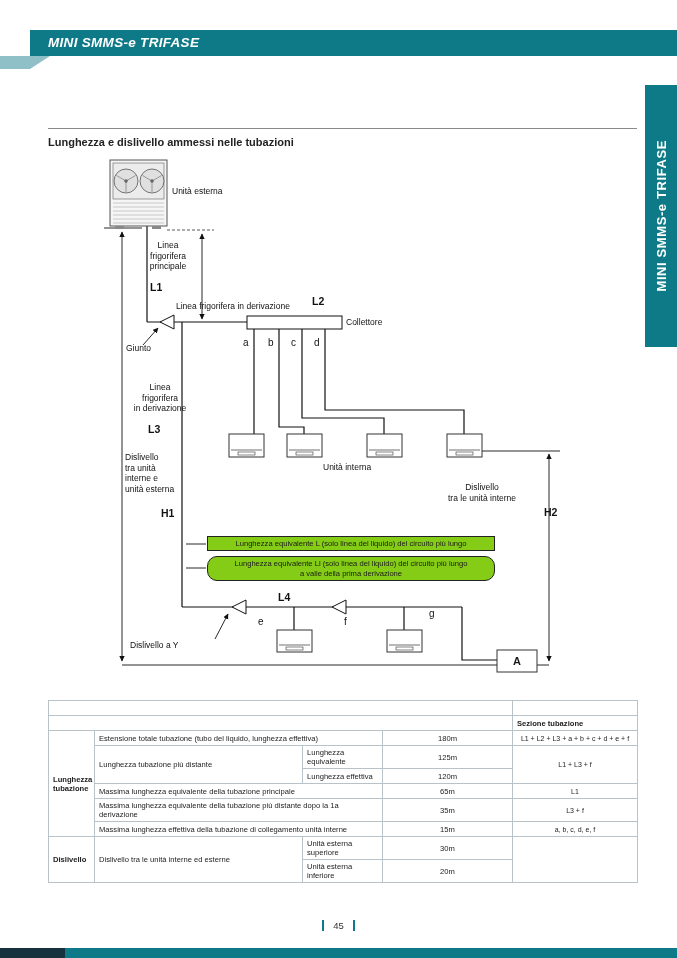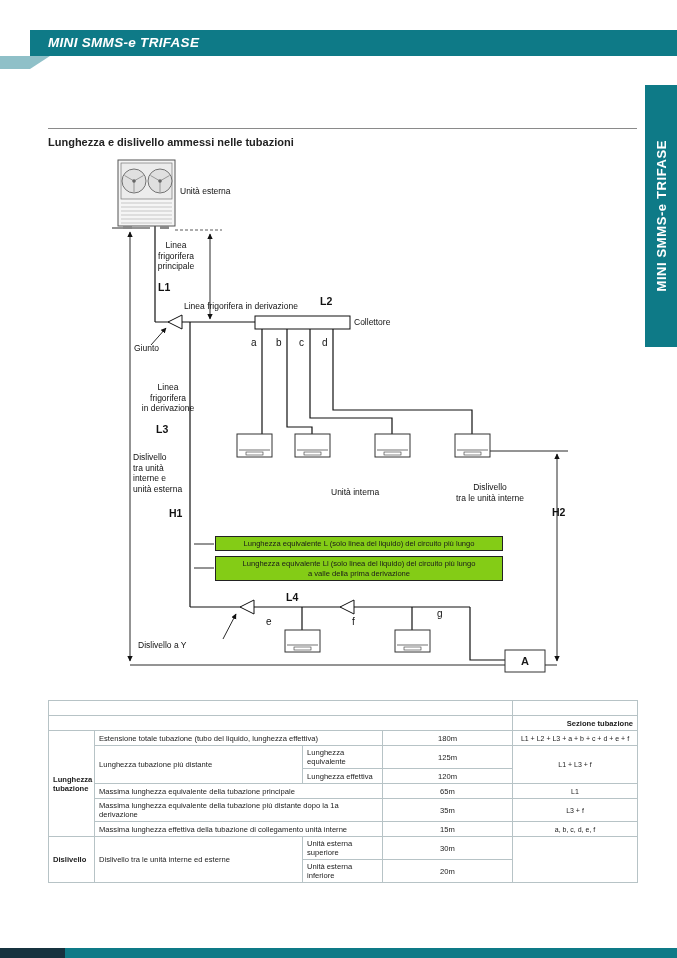--- a/index.html
+++ b/index.html
@@ -14,35 +14,35 @@
   .accent-wedge { position:absolute; left:0; top:56px; width:50px; height:13px; background:#8fc0c8; clip-path:polygon(0 0,100% 0,60% 100%,0 100%); }
 
   
   .side-tab { position:absolute; left:645px; top:85px; width:32px; height:262px; background:#0e7a87; display:flex; align-items:center; justify-content:center; }
   .side-tab .vt { writing-mode:vertical-rl; transform:rotate(180deg); color:#fff; font-weight:bold; font-size:13px; letter-spacing:0.6px; white-space:nowrap; }
 
   
   .section-title { position:absolute; left:48px; top:128px; width:589px; border-top:1px solid #8a8a8a; padding-top:7px; font-weight:bold; font-size:11px; color:#222; }
 
   
-  .diagram { position:absolute; left:48px; top:140px; width:592px; height:552px; }
+  .diagram { position:absolute; left:40px; top:140px; width:592px; height:552px; }
   .diagram svg { position:absolute; left:0; top:0; }
   .lab { position:absolute; font-size:8.5px; line-height:1.25; color:#111; white-space:nowrap; }
   .lab.ml { white-space:pre-line; }
   .lab.ctr { text-align:center; }
   .big { font-size:10.5px; font-weight:bold; }
   .letter { font-size:10px; }
   .notebox { position:absolute; border:1px solid #222; background:#84cc16; font-size:7.6px; line-height:1.25; display:flex; align-items:center; justify-content:center; text-align:center; white-space:pre-line; padding:1px 4px; }
   .unitA-label { position:absolute; left:457px; top:510px; width:40px; height:22px; display:flex; align-items:center; justify-content:center; font-weight:bold; font-size:11px; }
 
   
   table.limits { position:absolute; left:48px; top:700px; width:589px; border-collapse:collapse; font-size:7.6px; color:#222; table-layout:fixed; }
   table.limits td { border:1px solid #b7c3c6; padding:2px 4px; height:15px; vertical-align:middle; background:#fff; }
   td.teal-head { background:#0e7a87; color:#fff; font-weight:bold; text-align:center; height:11px; padding:1px 2px; border-color:#0e7a87; }
-  td.sezione-head { font-weight:bold; text-align:right; }
+  td.sezione-head { font-weight:bold; text-align:left; }
   td.group { background:#d9d9d9; font-weight:bold; white-space:pre-line; }
   td.val { text-align:center; }
   td.sez { text-align:center; font-size:7px; }
 
   
   .pageno { position:absolute; left:0; top:920px; width:677px; display:flex; align-items:center; justify-content:center; gap:9px; font-size:9.5px; color:#333; }
   .pageno .bar { display:inline-block; width:2px; height:11px; background:#0e7a87; }
   .footer-band { position:absolute; left:0; top:948px; width:677px; height:10px; }
   .footer-band .dark { position:absolute; left:0; top:0; width:65px; height:10px; background:#16323f; }
   .footer-band .teal { position:absolute; left:65px; top:0; width:612px; height:10px; background:#0e7a87; }
@@ -184,26 +184,26 @@
     <div class="lab letter" style="left:274px; top:197px;">d</div>
     <div class="lab ml ctr" style="left:88px; top:242px; width:64px;">Linea
 frigorifera
 in derivazione</div>
     <div class="lab big" style="left:108px; top:283px;">L3</div>
     <div class="lab ml" style="left:85px; top:312px; width:62px;">Dislivello
 tra unità
 interne e
 unità esterna</div>
     <div class="lab big" style="left:105px; top:367px;margin-left:16px;">H1</div>
-    <div class="lab" style="left:283px; top:322px;margin-top:25px;">Unità interna</div>
+    <div class="lab" style="left:283px; top:322px;">Unità interna</div>
     <div class="lab ml ctr" style="left:398px; top:342px; width:88px;">Dislivello
 tra le unità interne</div>
     <div class="lab big" style="left:480px; top:366px;margin-left:24px;">H2</div>
     <div class="notebox" style="left:167px; top:396px; width:288px; height:15px;">Lunghezza equivalente L (solo linea del liquido) del circuito più lungo</div>
-    <div class="notebox" style="left:167px; top:416px; width:288px; height:25px;">Lunghezza equivalente Ll (solo linea del liquido) del circuito più lungo
+    <div class="notebox" style="left:167px; top:416px; width:288px; height:25px;border-radius:10px;">Lunghezza equivalente Ll (solo linea del liquido) del circuito più lungo
 a valle della prima derivazione</div>
     <div class="lab big" style="left:238px; top:451px;">L4</div>
     <div class="lab letter" style="left:218px; top:476px;">e</div>
     <div class="lab letter" style="left:304px; top:476px;">f</div>
     <div class="lab letter" style="left:389px; top:468px;">g</div>
     <div class="lab" style="left:90px; top:500px;">Dislivello a Y</div>
     <div class="unitA-label">A</div>
   </div>
 
   <table class="limits">
@@ -262,18 +262,23 @@
       <td class="val">30m</td>
       <td class="sez" rowspan="2"></td>
     </tr>
     <tr>
       <td>Unità esterna inferiore</td>
       <td class="val">20m</td>
     </tr>
   </tbody>
     </table>
 
+  <div class="pageno">
+    <span class="bar"></span>
+    <span>45</span>
+    <span class="bar"></span>
+  </div>
   <div class="footer-band">
     <div class="dark"></div>
     <div class="teal"></div>
   </div>
 
 </div>
 
 </body></html>

